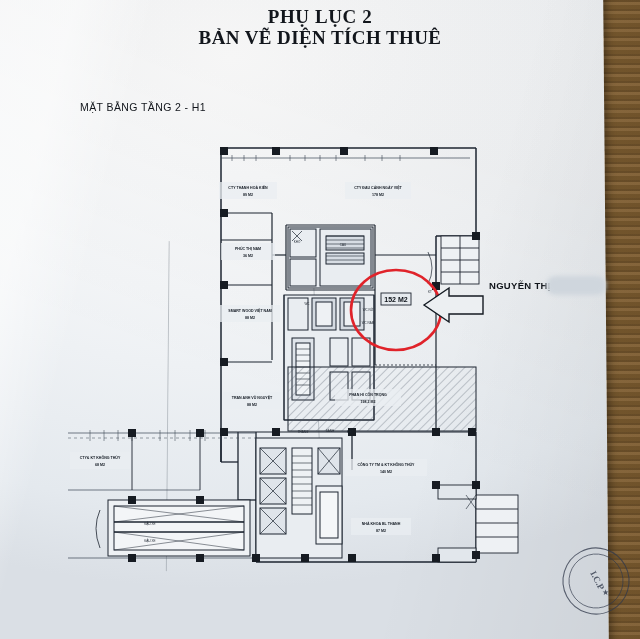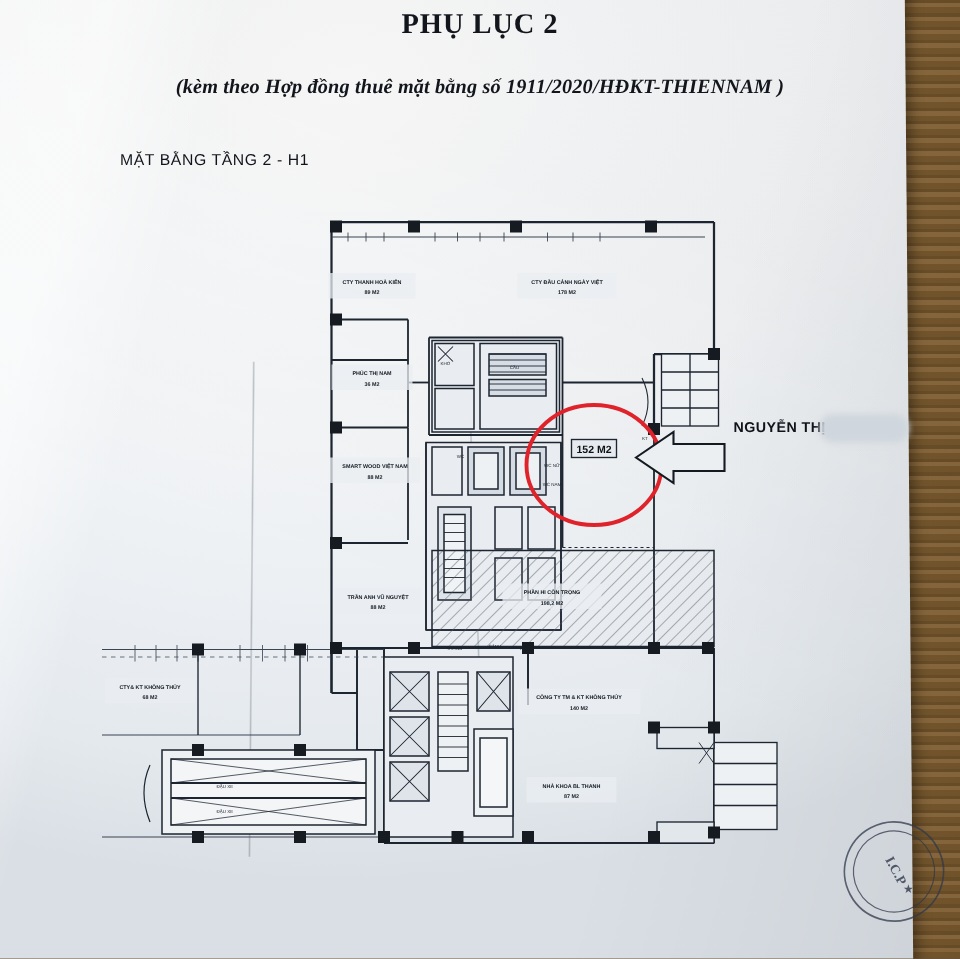--- a/index.html
+++ b/index.html
@@ -51,21 +51,21 @@
 
   <div id="paper">
 
     <div class="crease" style="left:180px;top:250px;width:2px;height:330px;transform:rotate(1deg);"></div>
     <div class="crease" style="left:330px;top:255px;width:2px;height:300px;transform:rotate(-1.5deg);"></div>
   </div>
 
   <div id="content">
 
     <div class="hdr" id="t1">PHỤ LỤC 2</div>
-    <div class="hdr" id="t3">(kèm theo Hợp đồng thuê mặt bằng số 1911/2020/HĐKT-THIENNAM )</div>
+    <div class="hdr" id="t2">BẢN VẼ DIỆN TÍCH THUÊ</div>
     <div id="subtitle">MẶT BẰNG TẦNG 2 - H1</div>
 
     <svg id="plan" width="640" height="639" viewBox="0 0 640 639">
       <defs>
         <pattern id="hatch" width="6" height="6" patternUnits="userSpaceOnUse" patternTransform="rotate(45)">
           <line x1="0" y1="0" x2="0" y2="6" stroke="#4d5866" stroke-width="1.1"></line>
         </pattern>
         <g id="col">
           <rect x="-4" y="-4" width="8" height="8" fill="#161b22"></rect>
         </g>

